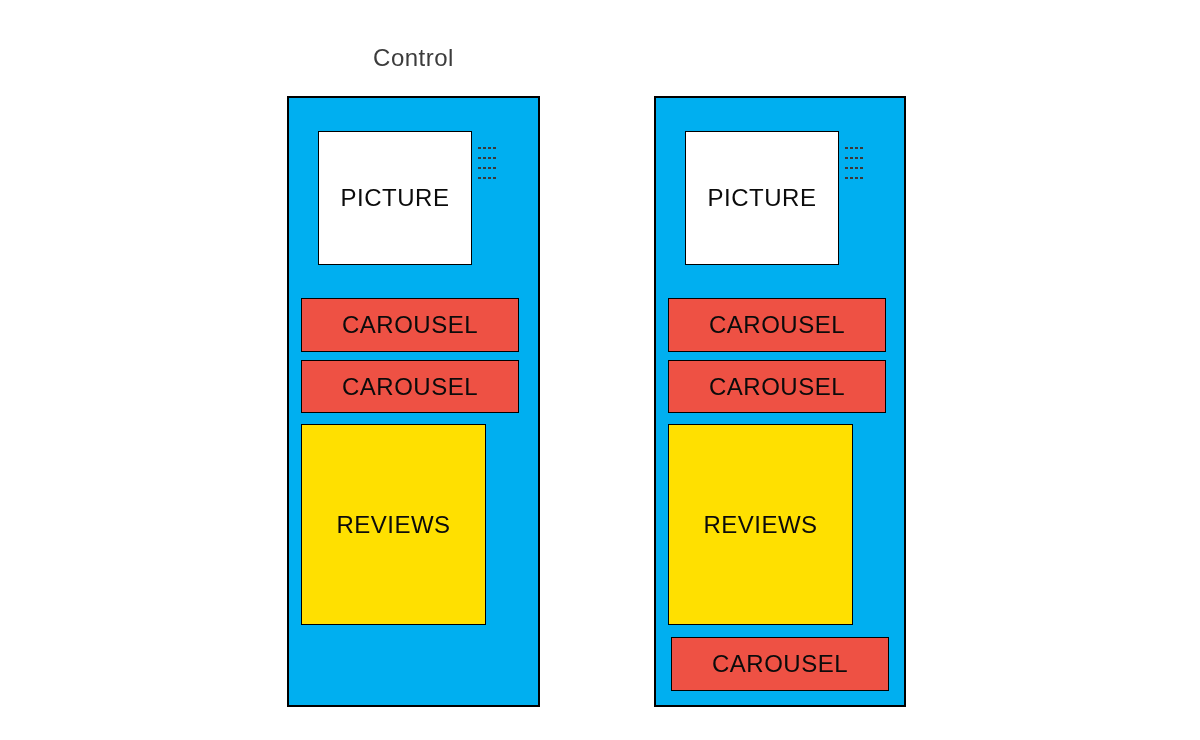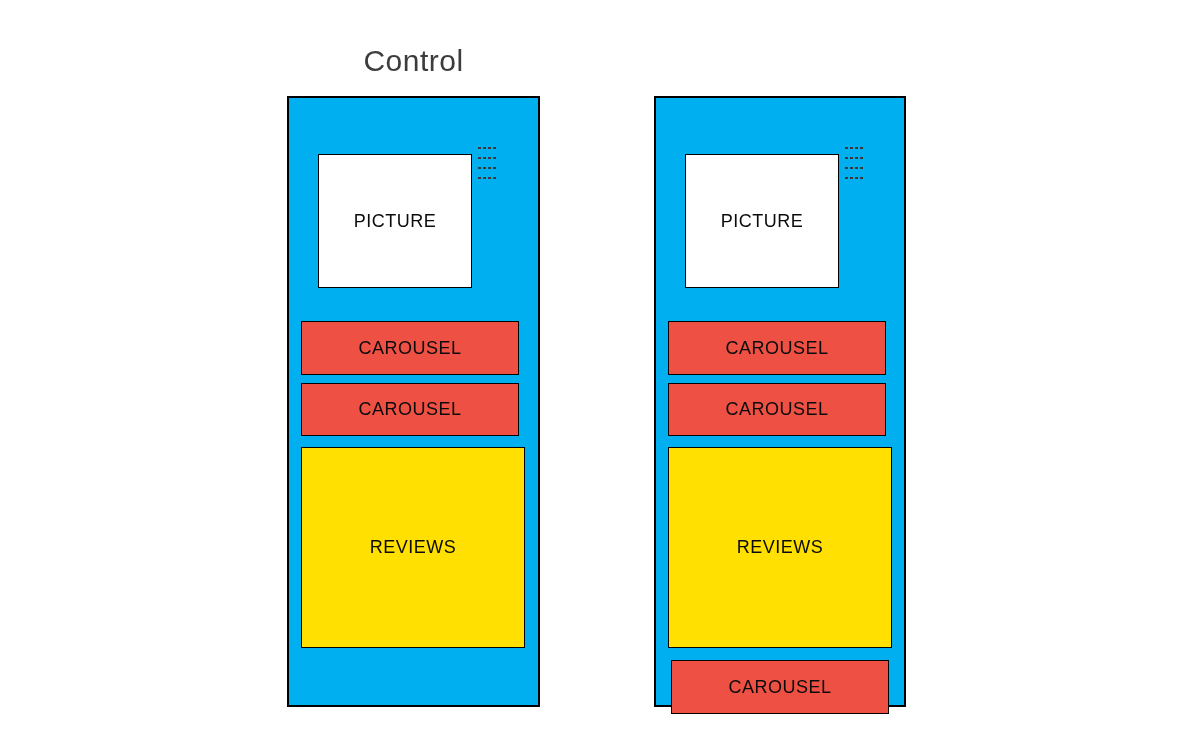--- a/index.html
+++ b/index.html
@@ -8,21 +8,21 @@
     width: 1200px;
     height: 740px;
     background: #ffffff;
     font-family: "Liberation Sans", sans-serif;
     overflow: hidden;
   }
   .variant-title {
     position: absolute;
     top: 44px;
     margin: 0;
-    font-size: 30px;
+    font-size: 24px;
     font-weight: 400;
     color: var(--title, #3c3c3c);
     text-align: center;
     letter-spacing: 0.5px;
   }
   .control-title { left: 287px; width: 253px; }
   .test-title   { left: 654px; width: 252px; }
 
   .phone {
     position: absolute;
@@ -35,25 +35,24 @@
   .control-phone { left: 287px; width: 253px; }
   .test-phone    { left: 654px; width: 252px; }
 
   .box {
     position: absolute;
     border: 1.5px solid var(--border, #000000);
     box-sizing: border-box;
     display: flex;
     align-items: center;
     justify-content: center;
-    font-size: 18px;
+    font-size: 24px;
     color: #0b0b0b;
     letter-spacing: 0.5px;
     white-space: nowrap;
-    margin-top: 23px;
   }
   .picture {
     left: 29px; top: 33px; width: 154px; height: 134px;
     background: var(--picture, #ffffff);
   }
   .dashes {
     position: absolute;
     left: 189px; top: 49px; width: 18px;
   }
   .dash {
@@ -62,21 +61,21 @@
     margin-bottom: 8px;
     background: repeating-linear-gradient(90deg, var(--dash, #3a3a3a) 0 3px, transparent 3px 5px);
   }
   .carousel {
     left: 12px; width: 218px; height: 54px;
     background: var(--carousel, #EE5144);
   }
   .car1 { top: 200px; }
   .car2 { top: 262px; height: 53px; }
   .reviews {
-    left: 12px; top: 326px; width: 224px; height: 201px;
+    left: 12px; top: 326px; width: 185px; height: 201px;
     background: var(--reviews, #FFE000);
     align-items: center;
   }
   .car3 { top: 539px; left: 15px; }
 </style>
 </head>
 <body>
 
 <div class="canvas">
 

